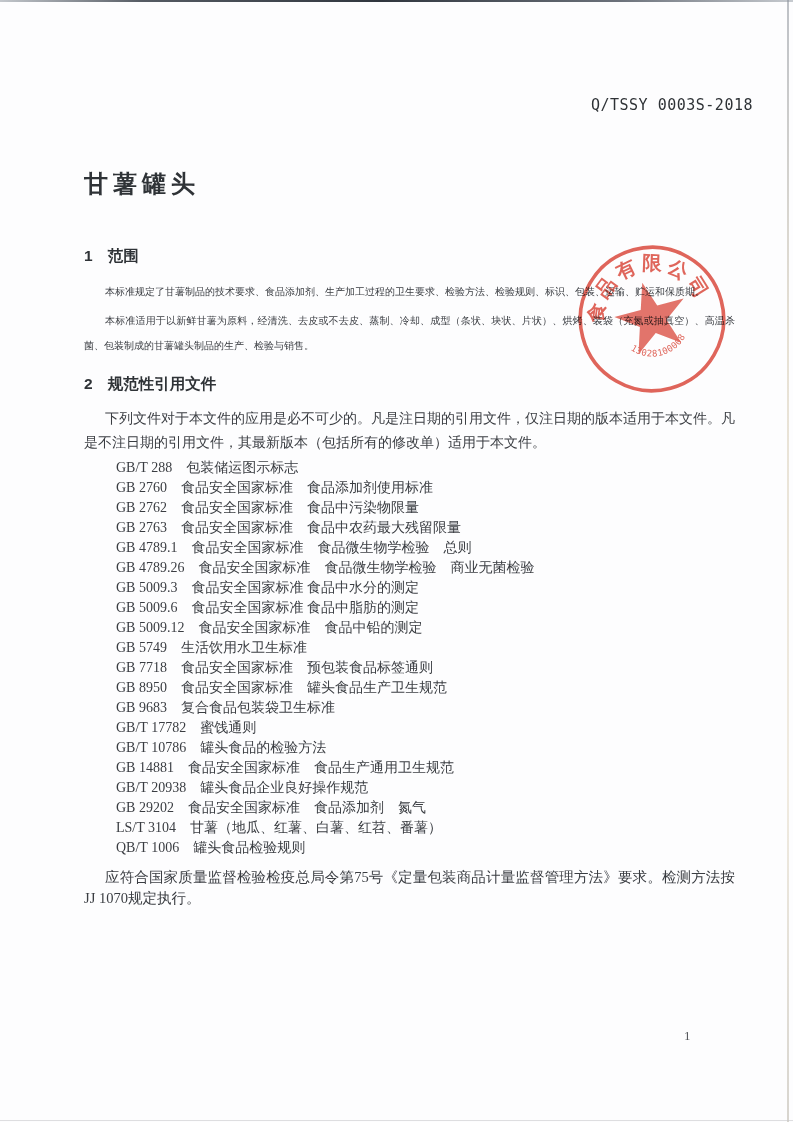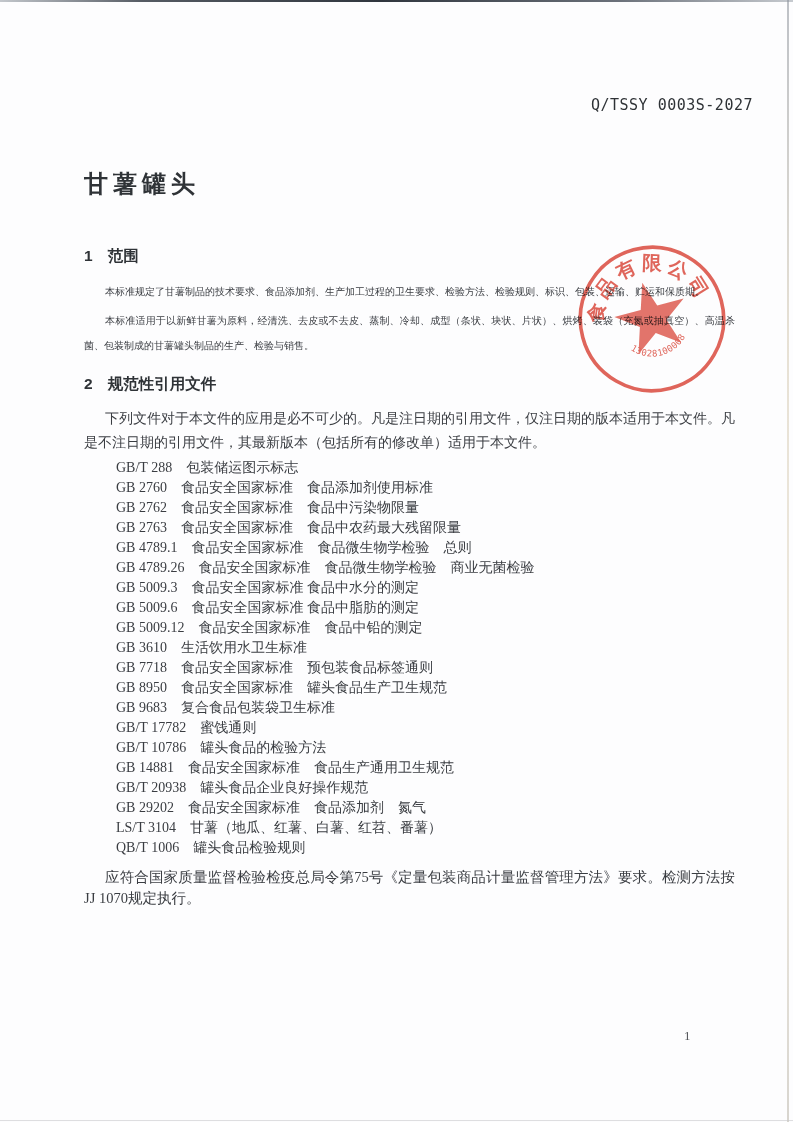--- a/index.html
+++ b/index.html
@@ -81,21 +81,21 @@
     font-size:12.5px;fill:#dd5144;letter-spacing:.5px;
   }
 </style>
 </head>
 <body>
 
 <div class="edge-top"></div>
 <div class="edge-right"></div>
 <div class="edge-bottom"></div>
 
-<div class="doc-code">Q/TSSY 0003S-2027</div>
+<div class="doc-code">Q/TSSY 0003S-2018</div>
 
 <div class="content">
 
   <h1 class="title">甘薯罐头</h1>
 
   <h2 class="sec-heading"><span class="sec-no">1</span><span>范围</span></h2>
 
   <p class="para">本标准规定了甘薯制品的技术要求、食品添加剂、生产加工过程的卫生要求、检验方法、检验规则、标识、包装、运输、贮运和保质期。</p>
   <p class="para cont">本标准适用于以新鲜甘薯为原料，经清洗、去皮或不去皮、蒸制、冷却、成型（条状、块状、片状）、烘烤、装袋（充氮或抽真空）、高温杀菌、包装制成的甘薯罐头制品的生产、检验与销售。</p>
 
@@ -106,21 +106,21 @@
   <ul class="ref-list">
     <li>GB/T 288　包装储运图示标志</li>
     <li>GB 2760　食品安全国家标准　食品添加剂使用标准</li>
     <li>GB 2762　食品安全国家标准　食品中污染物限量</li>
     <li>GB 2763　食品安全国家标准　食品中农药最大残留限量</li>
     <li>GB 4789.1　食品安全国家标准　食品微生物学检验　总则</li>
     <li>GB 4789.26　食品安全国家标准　食品微生物学检验　商业无菌检验</li>
     <li>GB 5009.3　食品安全国家标准 食品中水分的测定</li>
     <li>GB 5009.6　食品安全国家标准 食品中脂肪的测定</li>
     <li>GB 5009.12　食品安全国家标准　食品中铅的测定</li>
-    <li>GB 3610　生活饮用水卫生标准</li>
+    <li>GB 5749　生活饮用水卫生标准</li>
     <li>GB 7718　食品安全国家标准　预包装食品标签通则</li>
     <li>GB 8950　食品安全国家标准　罐头食品生产卫生规范</li>
     <li>GB 9683　复合食品包装袋卫生标准</li>
     <li>GB/T 17782　蜜饯通则</li>
     <li>GB/T 10786　罐头食品的检验方法</li>
     <li>GB 14881　食品安全国家标准　食品生产通用卫生规范</li>
     <li>GB/T 20938　罐头食品企业良好操作规范</li>
     <li>GB 29202　食品安全国家标准　食品添加剂　氮气</li>
     <li>LS/T 3104　甘薯（地瓜、红薯、白薯、红苕、番薯）</li>
     <li>QB/T 1006　罐头食品检验规则</li>

